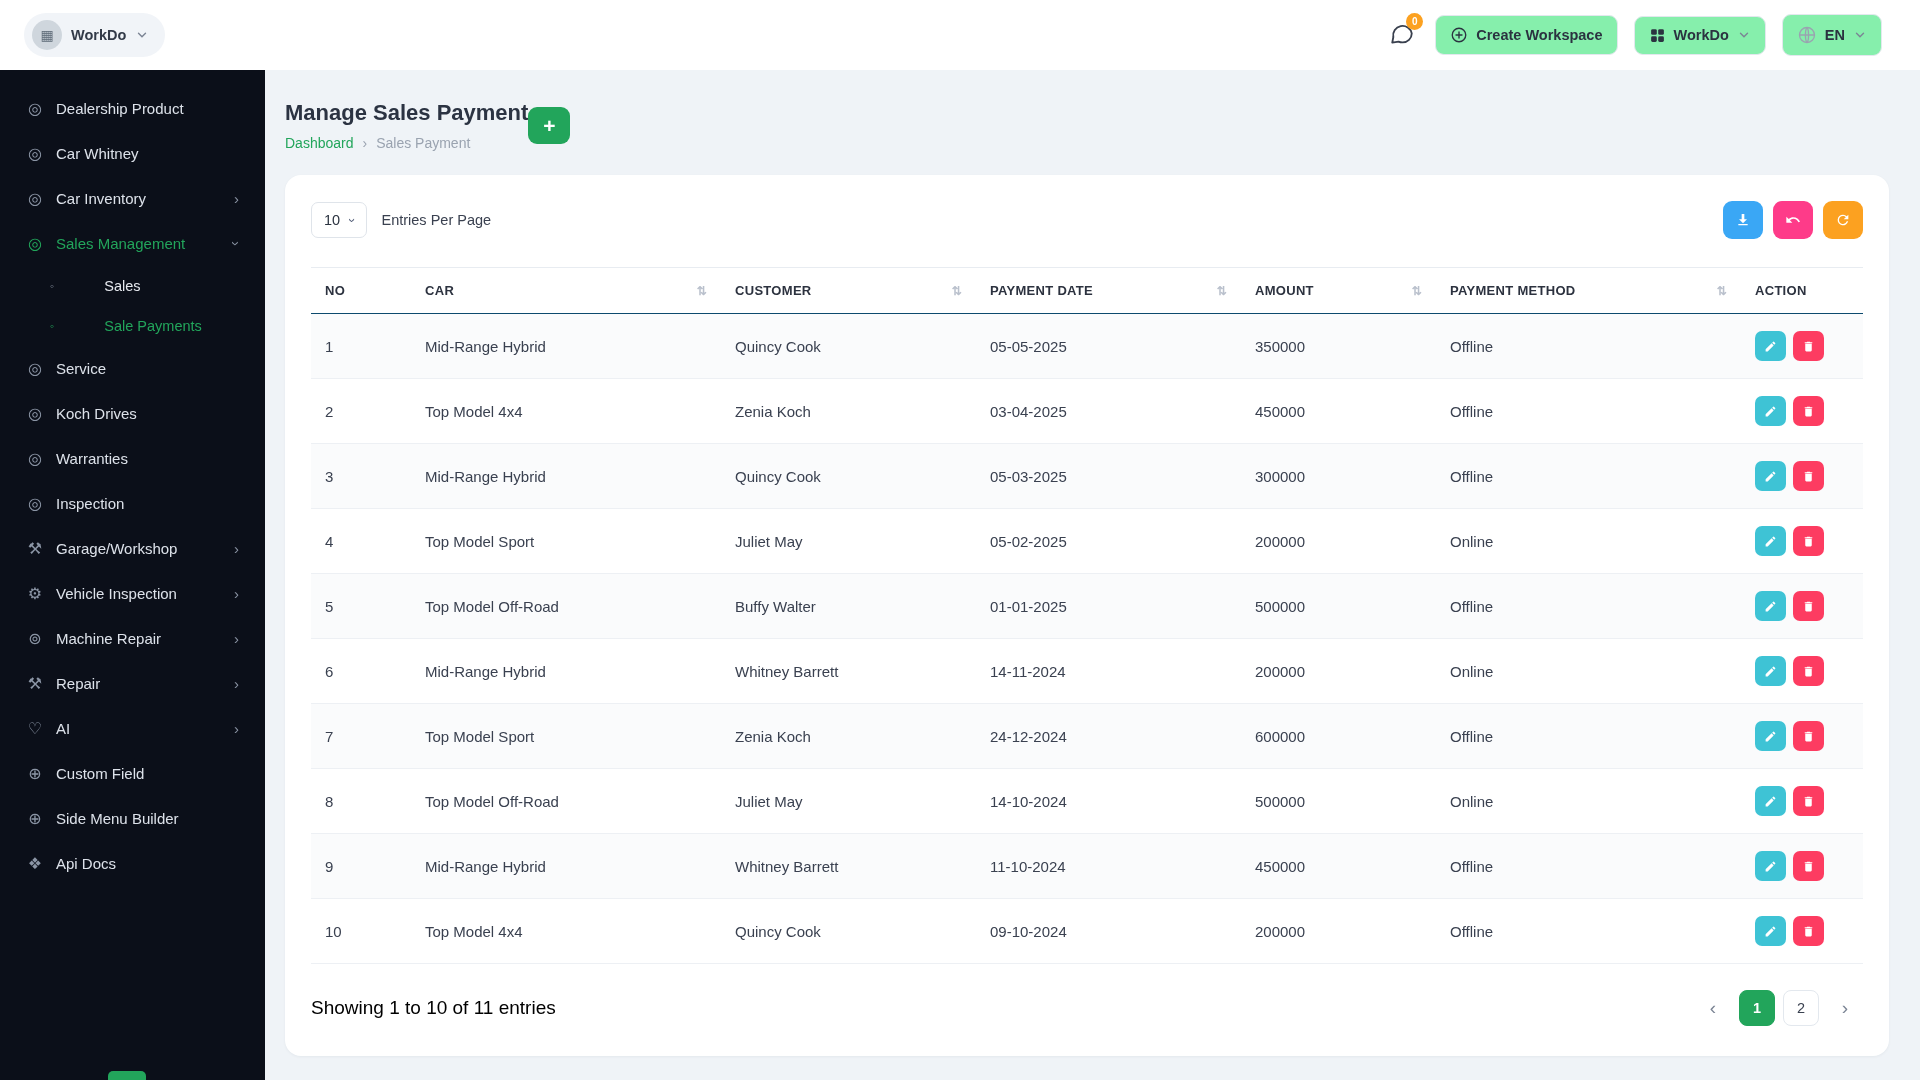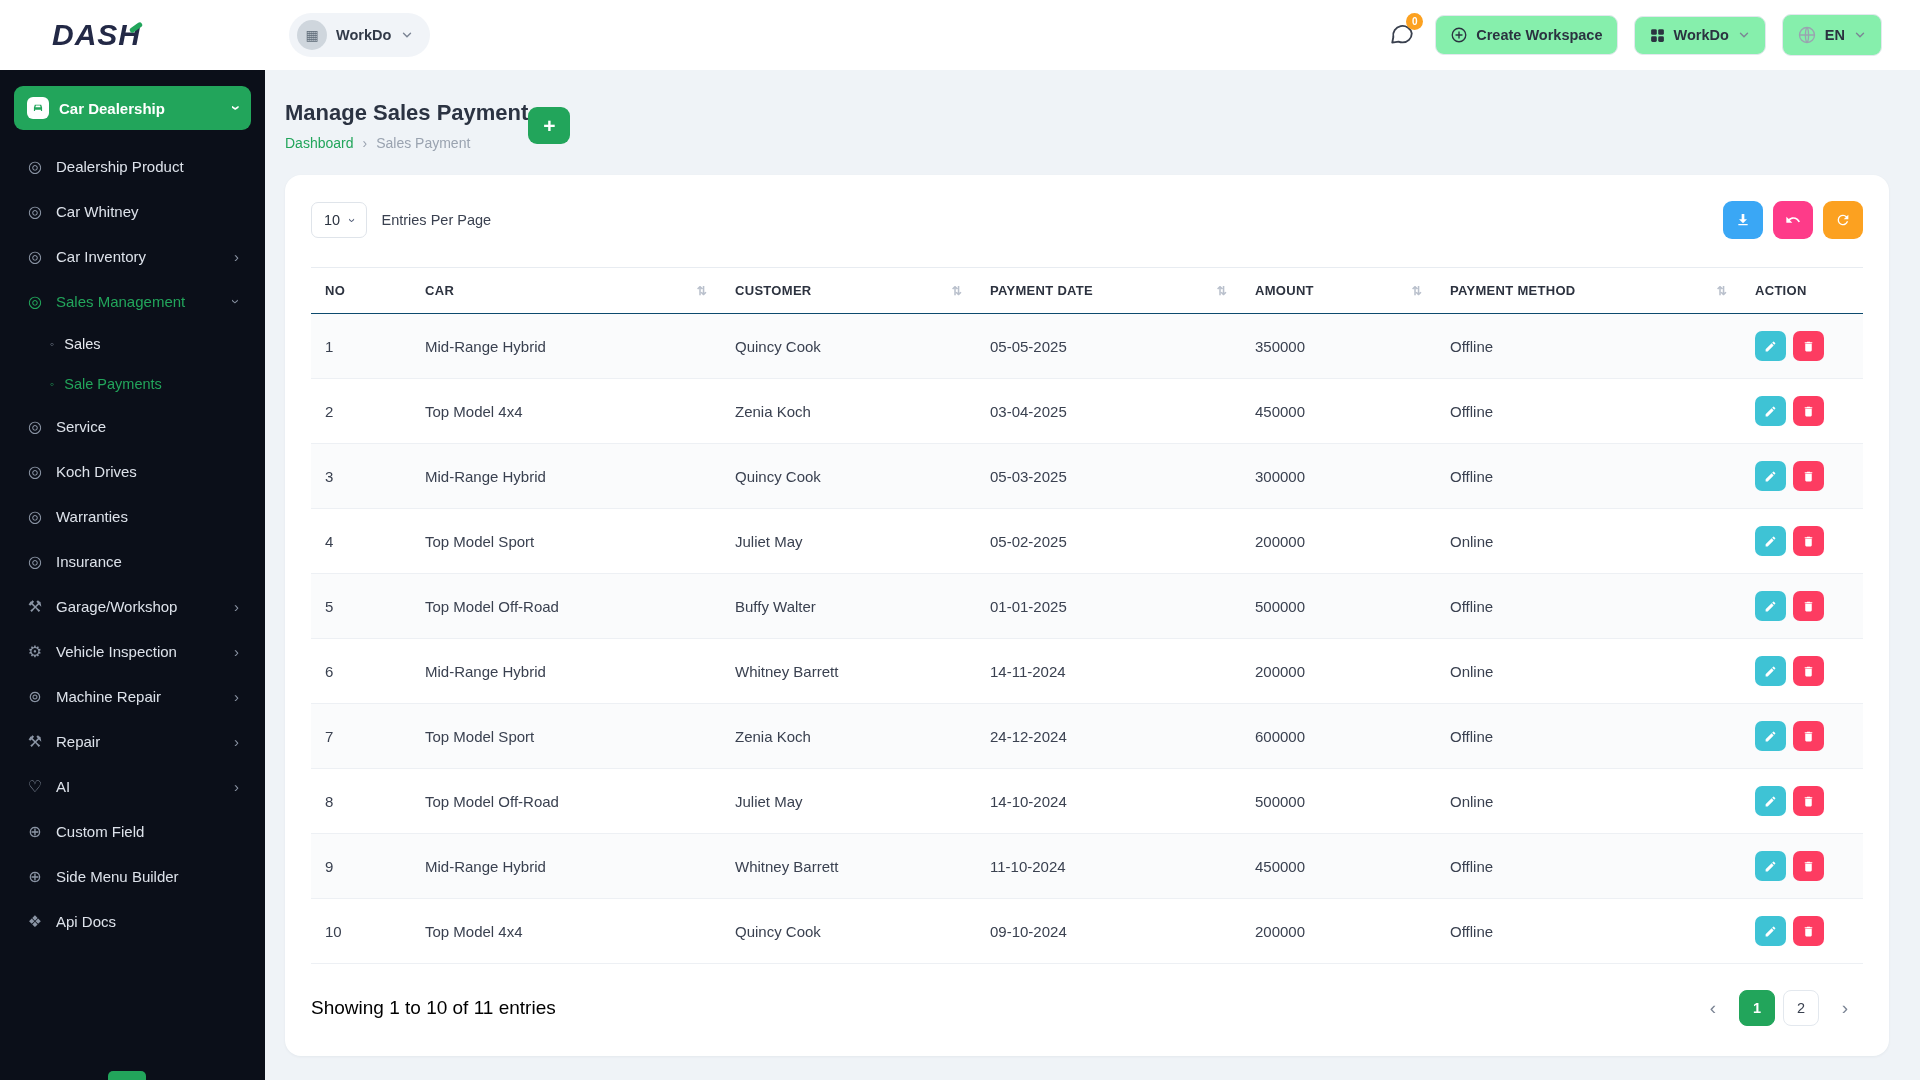--- a/index.html
+++ b/index.html
@@ -40,21 +40,21 @@
   .app-label{color:#fff;font-size:15px;font-weight:700;flex:1;}
   .app-chev{color:#fff;font-size:16px;font-weight:700;transform:rotate(90deg);}
   .side-item{display:flex;align-items:center;gap:12px;padding:13px 12px;border-radius:8px;cursor:pointer;}
   .s-icon{width:18px;color:#8b95a5;font-size:16px;text-align:center;flex:none;}
   .s-label{color:#dde2ea;font-size:15px;flex:1;}
   .side-item.accent .s-label,.side-item.accent .s-icon{color:var(--accent);}
   .s-chev{color:#8a93a3;font-size:15px;}
   .s-chev.down{display:inline-block;transform:rotate(90deg);}
   .side-sub{display:flex;align-items:center;gap:10px;padding:12px 10px 12px 36px;cursor:pointer;}
   .side-sub .dot{color:#7c8594;font-size:12px;}
-  .side-sub span:last-child{color:#e6e9ef;font-size:14.5px;}
+  .side-sub span:last-child{color:#e6e9ef;font-size:14.5px;margin-left:40px;}
   .side-sub.active span{color:var(--accent);}
   .partial-pill{position:absolute;bottom:0;left:108px;width:38px;height:9px;background:var(--accent);border-radius:5px 5px 0 0;cursor:pointer;}
   
   .content{flex:1;padding:30px 31px 0 20px;}
   .page-head{display:flex;align-items:center;margin-bottom:24px;}
   .page-title{font-size:22px;font-weight:700;color:#2b3342;margin:0 0 9px 0;}
   .breadcrumb{display:flex;align-items:center;gap:9px;font-size:14px;}
   .bc-home{color:var(--accent);cursor:pointer;text-decoration:none;}
   .bc-sep{color:#9aa3b0;font-size:14px;}
   .bc-current{color:#9aa3b0;}
@@ -92,24 +92,20 @@
   .summary{font-size:19px;color:#000000;}
   .pagination{display:flex;align-items:center;gap:8px;}
   .pg-nav{width:36px;height:36px;border:none;background:transparent;color:#7b8494;font-size:19px;cursor:pointer;border-radius:8px;display:flex;align-items:center;justify-content:center;}
   .pg-num{min-width:36px;height:36px;border:1px solid #e3e8ee;background:#fff;color:#3a4150;font-size:14.5px;border-radius:8px;cursor:pointer;display:flex;align-items:center;justify-content:center;font-family:inherit;}
   .pg-num.active{background:var(--accent);border-color:var(--accent);color:#fff;font-weight:700;}
 </style>
 </head>
 <body>
 
 <header class="topbar">
-  <div class="logo-wrap">
-    <span class="logo-text">DASH</span>
-    <span class="logo-accent"></span>
-  </div>
   <button class="ws-pill">
     <span class="ws-avatar">▦</span>
     <span class="ws-label">WorkDo</span>
     <svg viewBox="0 0 24 24" width="14" height="14" fill="none" stroke="#7b8494" stroke-width="2.4" stroke-linecap="round">
         <path d="M6 9l6 6 6-6"></path>
       </svg>
   </button>
   <div class="tb-right">
     <button class="chat-btn">
       <svg viewBox="0 0 24 24" width="26" height="26" fill="none" stroke="#39404e" stroke-width="1.7" stroke-linejoin="round">
@@ -145,29 +141,20 @@
       <svg viewBox="0 0 24 24" width="14" height="14" fill="none" stroke="#7b8494" stroke-width="2.4" stroke-linecap="round">
           <path d="M6 9l6 6 6-6"></path>
         </svg>
     </button>
   </div>
 </header>
 
 <div class="shell">
 
   <aside class="sidebar">
-    <div class="app-btn">
-      <span class="app-icon">
-        <svg viewBox="0 0 24 24" width="14" height="14" fill="currentColor">
-            <path d="M5 11l1.5-4.5h11L19 11v6h-2v-2H7v2H5v-6zm2.5-.5h9l-1-3h-7l-1 3z"></path>
-          </svg>
-      </span>
-      <span class="app-label">Car Dealership</span>
-      <span class="app-chev">›</span>
-    </div>
     <nav class="side-nav">
         <div class="side-item">
           <span class="s-icon">◎</span>
           <span class="s-label">Dealership Product</span>
         </div>
         <div class="side-item">
           <span class="s-icon">◎</span>
           <span class="s-label">Car Whitney</span>
         </div>
         <div class="side-item">
@@ -195,21 +182,21 @@
         <div class="side-item">
           <span class="s-icon">◎</span>
           <span class="s-label">Koch Drives</span>
         </div>
         <div class="side-item">
           <span class="s-icon">◎</span>
           <span class="s-label">Warranties</span>
         </div>
         <div class="side-item">
           <span class="s-icon">◎</span>
-          <span class="s-label">Insurance</span>
+          <span class="s-label">Inspection</span>
         </div>
         <div class="side-item">
           <span class="s-icon">⚒</span>
           <span class="s-label">Garage/Workshop</span>
           <span class="s-chev">›</span>
         </div>
         <div class="side-item">
           <span class="s-icon">⚙</span>
           <span class="s-label">Vehicle Inspection</span>
           <span class="s-chev">›</span>

